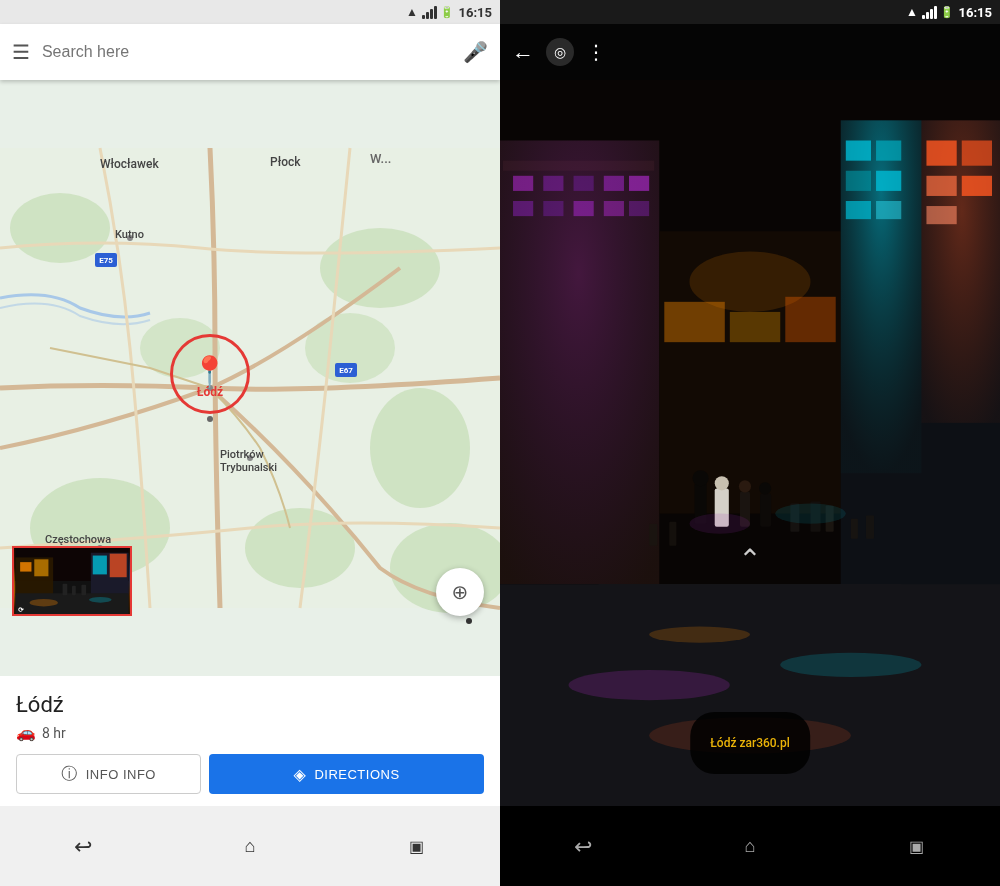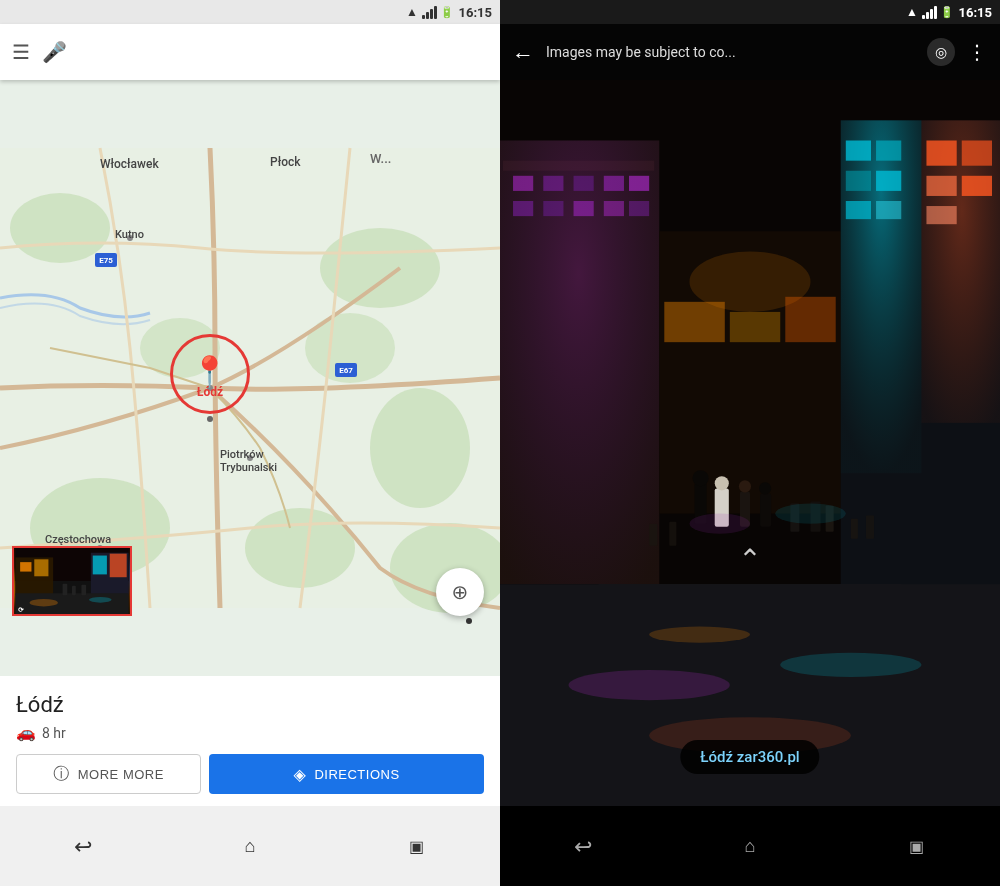--- a/index.html
+++ b/index.html
@@ -335,24 +335,24 @@
       z-index: 10;
     }
 
     
     .sv-bottom-label {
       position: absolute;
       bottom: 32px;
       left: 50%;
       transform: translateX(-50%);
       background: rgba(0,0,0,0.85);
-      color: #7dd3fc;
-      padding: 8px 20px;
+      color: #eab308;
+      padding: 24px 20px;
       border-radius: 24px;
-      font-size: 15px;
+      font-size: 12px;
       font-weight: 500;
       white-space: nowrap;
       z-index: 20;
     }
 
     
     .nav-bars-row {
       display: flex;
       height: 80px;
     }
@@ -413,20 +413,21 @@
           <div class="signal-bar" style="height:10px;"></div>
           <div class="signal-bar" style="height:13px;"></div>
         </div>
         <span style="font-size:11px;">🔋</span>
         <span style="font-weight:bold;font-size:13px;">16:15</span>
       </div>
     </div>
 
     <div class="search-bar">
       <span class="hamburger-icon">☰</span>
+      <input class="search-input-box" type="text" readonly="" placeholder="Search here" style="">
       <span class="mic-icon">🎤</span>
     </div>
 
     <div class="map-area">
 
       <svg class="map-svg" viewBox="0 0 500 460" xmlns="http://www.w3.org/2000/svg">
 
         <rect width="500" height="460" fill="#e8f0e4"></rect>
 
         <ellipse cx="60" cy="80" rx="50" ry="35" fill="#c5ddb5" opacity="0.7"></ellipse>
@@ -525,21 +526,21 @@
 
     <div class="place-info">
       <div class="place-name">Łódź</div>
       <div class="place-travel">
         <span class="car-icon">🚗</span>
         <span>8 hr</span>
       </div>
       <div class="place-actions">
         <button class="btn-more-info">
           <span style="font-size:16px;color:#555;">ⓘ</span>
-          <span>MORE MORE</span>
+          <span>INFO INFO</span>
         </button>
         <button class="btn-directions">
           <span style="font-size:16px;">◈</span>
           <span>DIRECTIONS</span>
         </button>
       </div>
     </div>
 
   </div>
 
@@ -554,21 +555,20 @@
           <div class="signal-bar" style="height:10px;background:#fff;"></div>
           <div class="signal-bar" style="height:13px;background:#fff;"></div>
         </div>
         <span style="font-size:11px;">🔋</span>
         <span style="font-weight:bold;font-size:13px;color:#fff;">16:15</span>
       </div>
     </div>
 
     <div class="sv-toolbar">
       <span class="sv-back-btn">←</span>
-      <span class="sv-title">Images may be subject to co...</span>
       <div class="sv-compass-btn">
         <span>◎</span>
       </div>
       <span class="sv-more-btn">⋮</span>
     </div>
 
     <div class="sv-image">
       <div class="sv-bg"></div>
 
       <svg style="position:absolute;top:0;left:0;width:100%;height:100%;" viewBox="0 0 500 720" preserveAspectRatio="xMidYMid slice" xmlns="http://www.w3.org/2000/svg">

